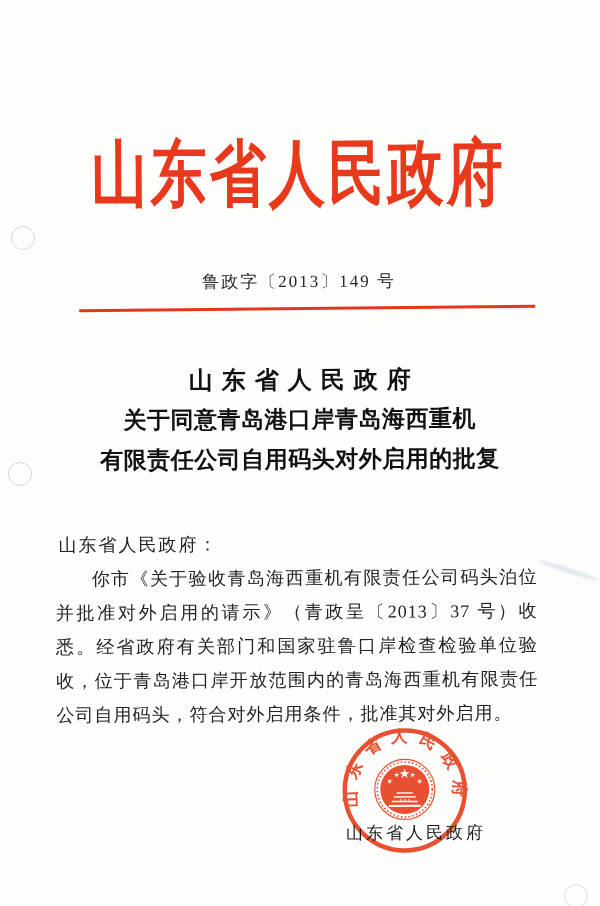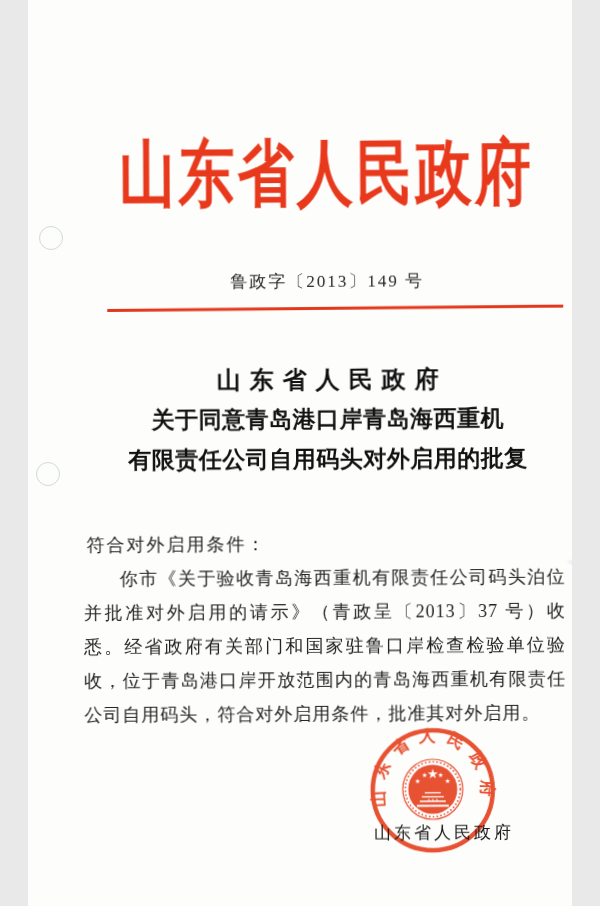--- a/index.html
+++ b/index.html
@@ -1,17 +1,17 @@
 <!DOCTYPE html>
 <html><head>
 <meta charset="utf-8">
 <style>
   html,body{margin:0;padding:0;background:#e9e9e9;}
   .page{
-    position:relative;width:544px;height:906px;margin:0 auto;
+    position:relative;width:600px;height:906px;margin:0 auto;
     background:#fdfdfc;overflow:hidden;
     font-family:"Liberation Serif","DejaVu Serif",serif;
     color:#1f1f1f;
   }
   .content{position:absolute;inset:0;transform:rotate(-0.3deg);}
   
   .letterhead{
     position:absolute;top:126px;left:0;width:600px;height:96px;
     text-align:center;font-size:72px;line-height:96px;font-weight:bold;
     color:#e8391d;letter-spacing:4px;white-space:nowrap;
@@ -77,21 +77,21 @@
     <div class="doc-number">鲁政字〔2013〕149 号</div>
 
     <div class="red-rule"></div>
 
     <div class="title-block">
       <div class="title-line1">山东省人民政府</div>
       <div class="title-line2">关于同意青岛港口岸青岛海西重机</div>
       <div class="title-line3">有限责任公司自用码头对外启用的批复</div>
     </div>
 
-    <div class="salutation">符合对外启用条件：</div>
+    <div class="salutation">山东省人民政府：</div>
 
     <p class="body-paragraph">你市《关于验收青岛海西重机有限责任公司码头泊位并批准对外启用的请示》（青政呈〔2013〕37 号）收悉。经省政府有关部门和国家驻鲁口岸检查检验单位验收，位于青岛港口岸开放范围内的青岛海西重机有限责任公司自用码头，符合对外启用条件，批准其对外启用。</p>
 
     <svg class="seal" viewBox="0 0 130 130">
 
       <circle cx="65" cy="65" r="60" fill="none" stroke="#e64a28" stroke-width="4.5"></circle>
 
       <defs>
         <path id="sealArc" d="M 22.1,88.8 A 49,49 0 1 1 107.9,88.8" fill="none"></path>
       </defs>

